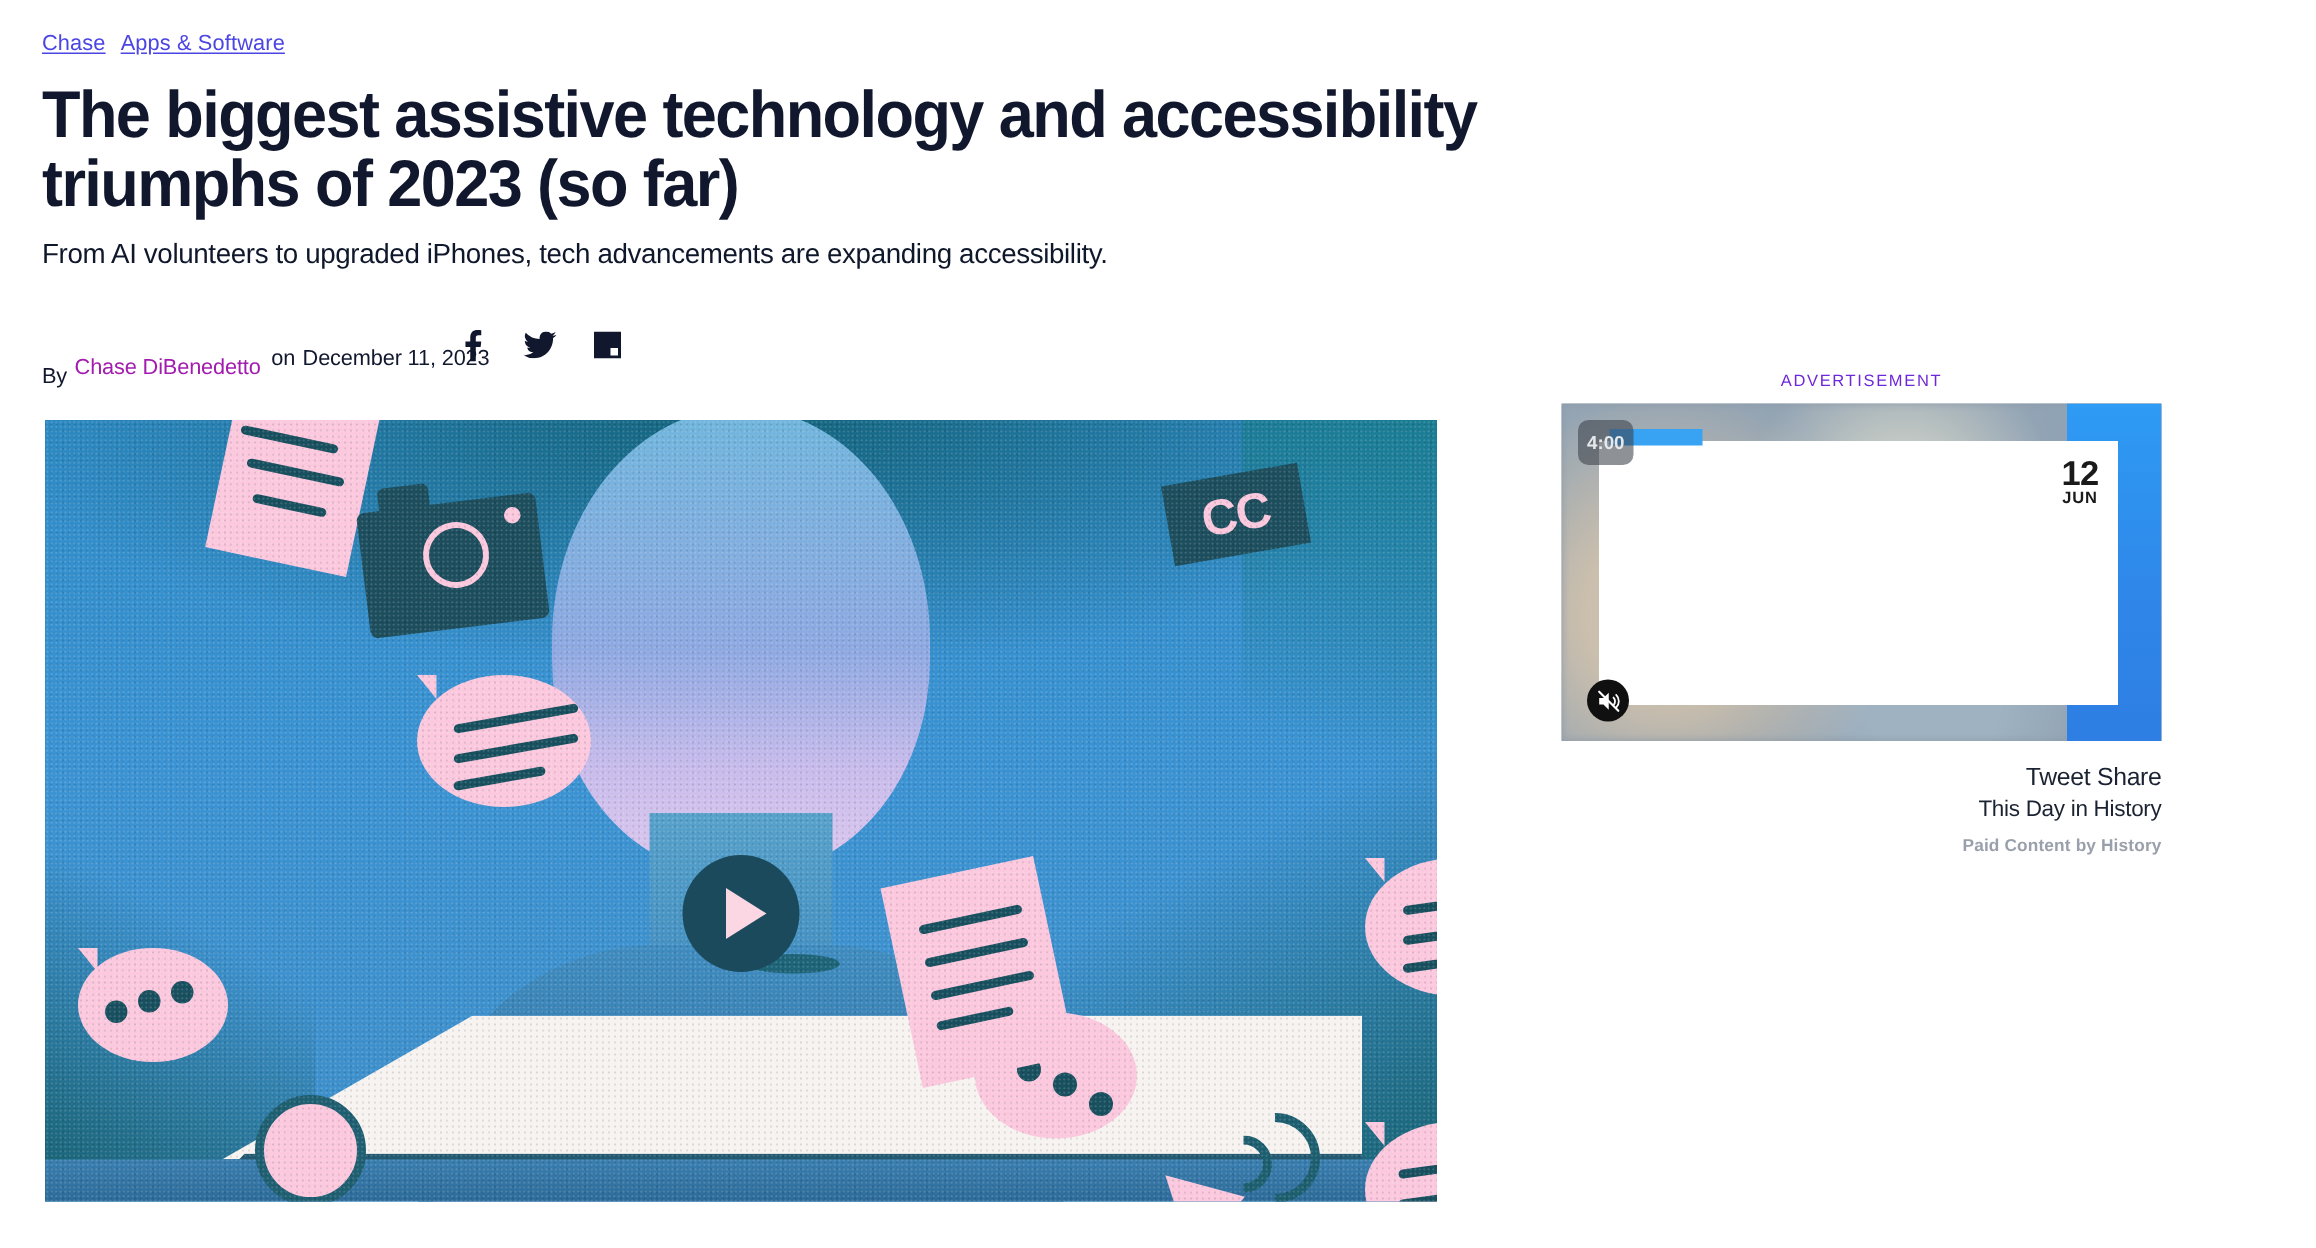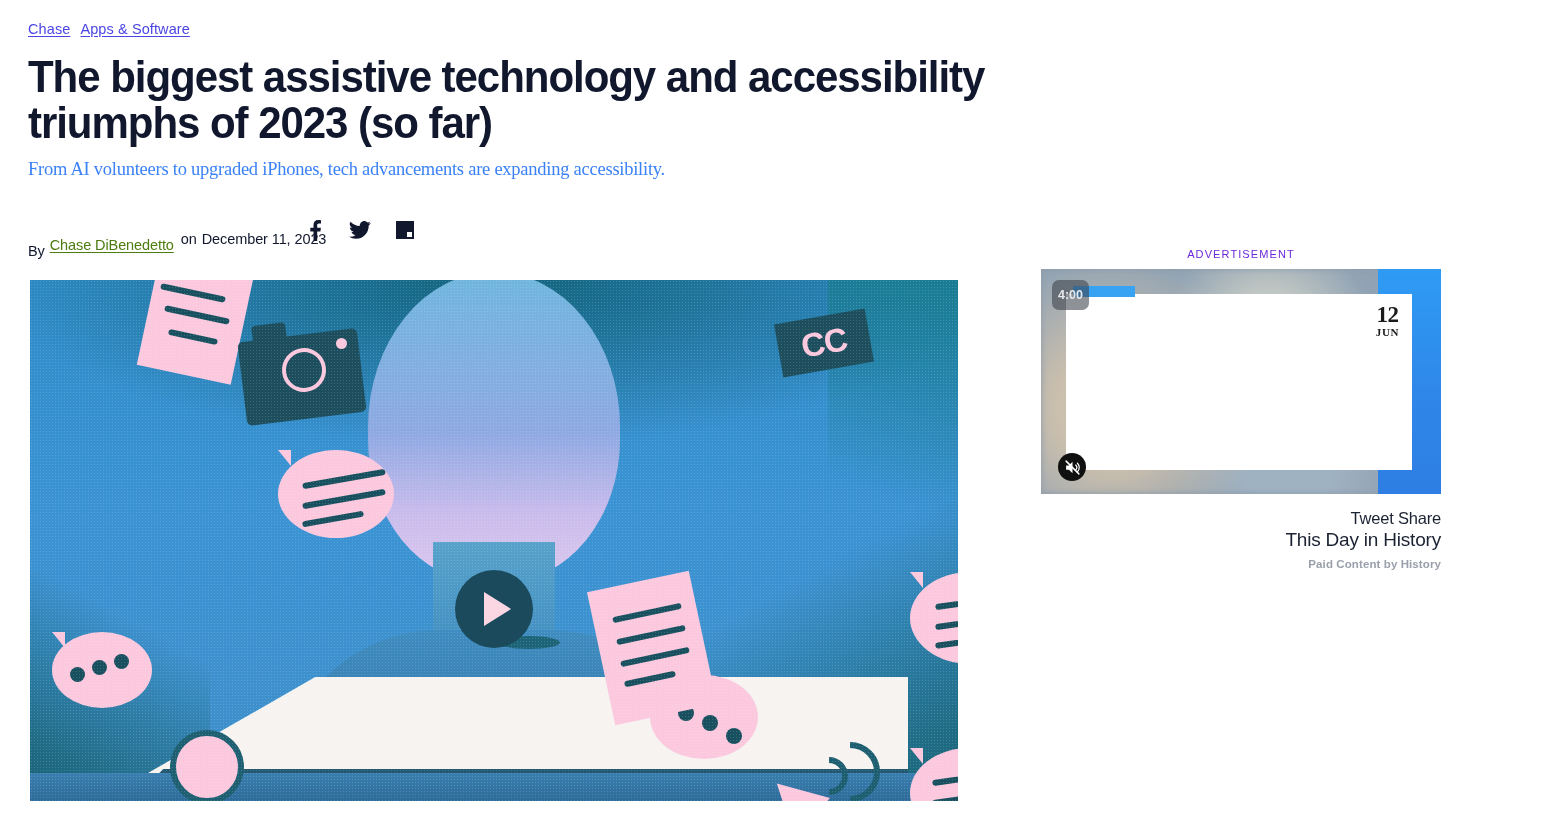--- a/index.html
+++ b/index.html
@@ -27,33 +27,33 @@
   .headline {
     position: absolute; left: 28px; top: 54px; width: 1060px;
     font-size: 44px; line-height: 46px; font-weight: 700;
     letter-spacing: -1.1px;
     color: #11182e;
     font-family: "Liberation Sans Narrow","Liberation Sans", sans-serif;
     transform: scaleX(0.955); transform-origin: left top;
   }
   .subtitle {
     position: absolute; left: 28px; top: 157px; width: 900px;
-    font-size: 18.5px; line-height: 24px; color: #3b82f6;
-    letter-spacing: -.25px; font-weight: 400; font-family: Liberation Serif, serif;
+    font-size: 18.5px; line-height: 24px; color: #0f172a;
+    letter-spacing: -.25px; font-weight: 400;
   }
 
   
   .byline {
     position: absolute; left: 28px; top: 219px;
     display: flex; align-items: center;
     font-size: 14.5px; color: #11182e; letter-spacing: -.1px;
   }
   .byline .by { margin-right: 5px; margin-top: 24px; }
   .byline .author {
-    color: #4d7c0f; text-decoration: underline; text-underline-offset: 2px;
+    color: #a21caf; text-underline-offset: 2px;
     cursor: pointer;
     margin-top: 12px;
   }
   .byline .on { margin-left: 7px; color:#11182e; }
 
   .share-row {
     position: absolute; left: 304px; top: 218px;
     display: flex; align-items: center; gap: 23px;
   }
   .share-btn {
@@ -124,39 +124,39 @@
       linear-gradient(165deg,#93a4b3 0%, #8fa2b4 45%, #8b9cac 100%);
     filter: blur(3px);
   }
   .ad-blue-strip { position:absolute; right:0; top:0; width:63px; height:100%;
     background:linear-gradient(180deg,#2e9bf4 0%, #2f86e8 60%, #2e7ee4 100%); }
   .ad-card {
     position:absolute; left:25px; top:25px; width:346px; height:176px;
     background:#ffffff;
   }
   .ad-date { position:absolute; right:13px; top:10px; text-align:center;
-    font-family:Liberation Serif, serif; color:#1a1a1a; }
+    font-family:Liberation Sans, sans-serif; color:#1a1a1a; }
   .ad-date .d { font-size:23px; font-weight:700; line-height:22px; letter-spacing:-.5px; }
   .ad-date .m { font-size:11px; font-weight:700; line-height:12px; letter-spacing:.6px; }
   .ad-timer {
     position:absolute; left:11px; top:11px; height:30px; min-width:30px;
     padding:0 6px; background:rgba(60,66,74,.58); border-radius:7px;
     display:flex; align-items:center; color:#e6e9ec; font-size:12.5px;
     font-weight:700; z-index:4;
   }
   .ad-progress { position:absolute; left:32px; top:17px; width:62px; height:11px;
     background:#37a3f2; z-index:3; }
   .ad-mute {
     position:absolute; left:17px; bottom:13px; width:28px; height:28px;
     border-radius:50%; background:#101010; display:flex;
     align-items:center; justify-content:center; cursor:pointer; z-index:5;
   }
   .ad-text { margin-top:14px; text-align:right; }
   .ad-t1 { font-size:16.5px; color:#1b2232; line-height:21px; letter-spacing:-.2px; }
-  .ad-t2 { font-size:19px; color:#1b2232; line-height:21px; letter-spacing:-.2px; }
+  .ad-t2 { font-size:15px; color:#1b2232; line-height:21px; letter-spacing:-.2px; }
   .ad-paid { margin-top:8px; font-size:11.5px; font-weight:700; color:#9aa0ab; letter-spacing:.1px; }
 </style>
 </head>
 <body>
 
 <div class="page">
 
   <nav class="breadcrumb">
     <a class="crumb">Chase</a>
     <a class="crumb">Apps &amp; Software</a>

